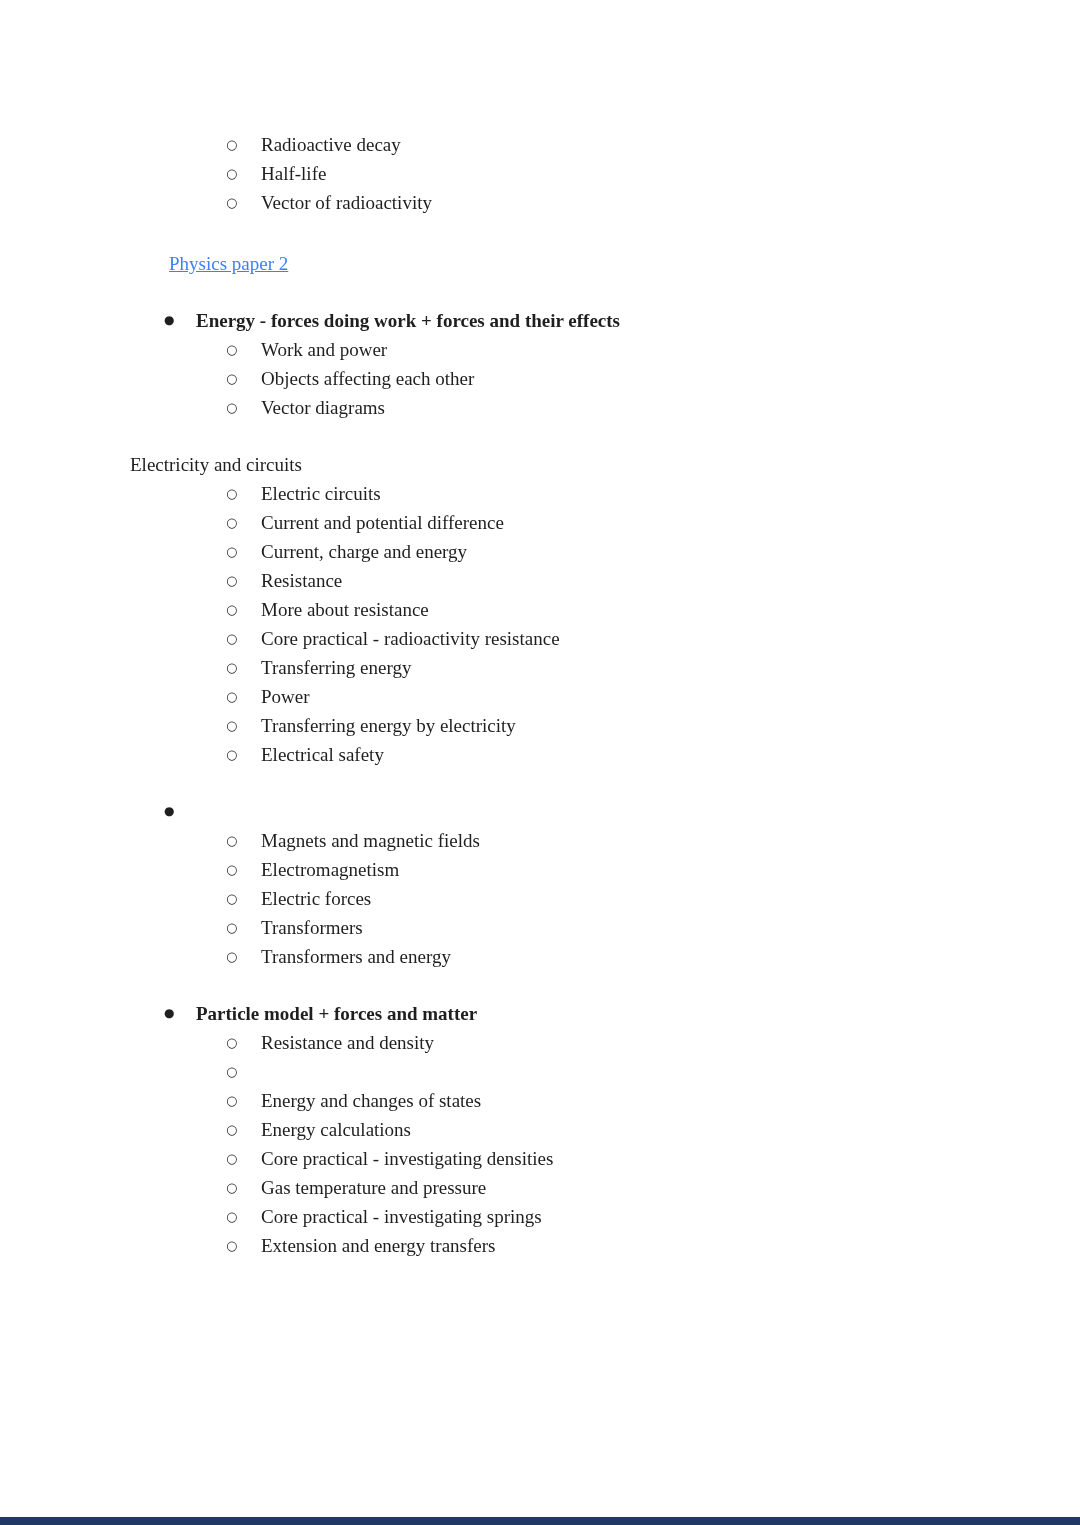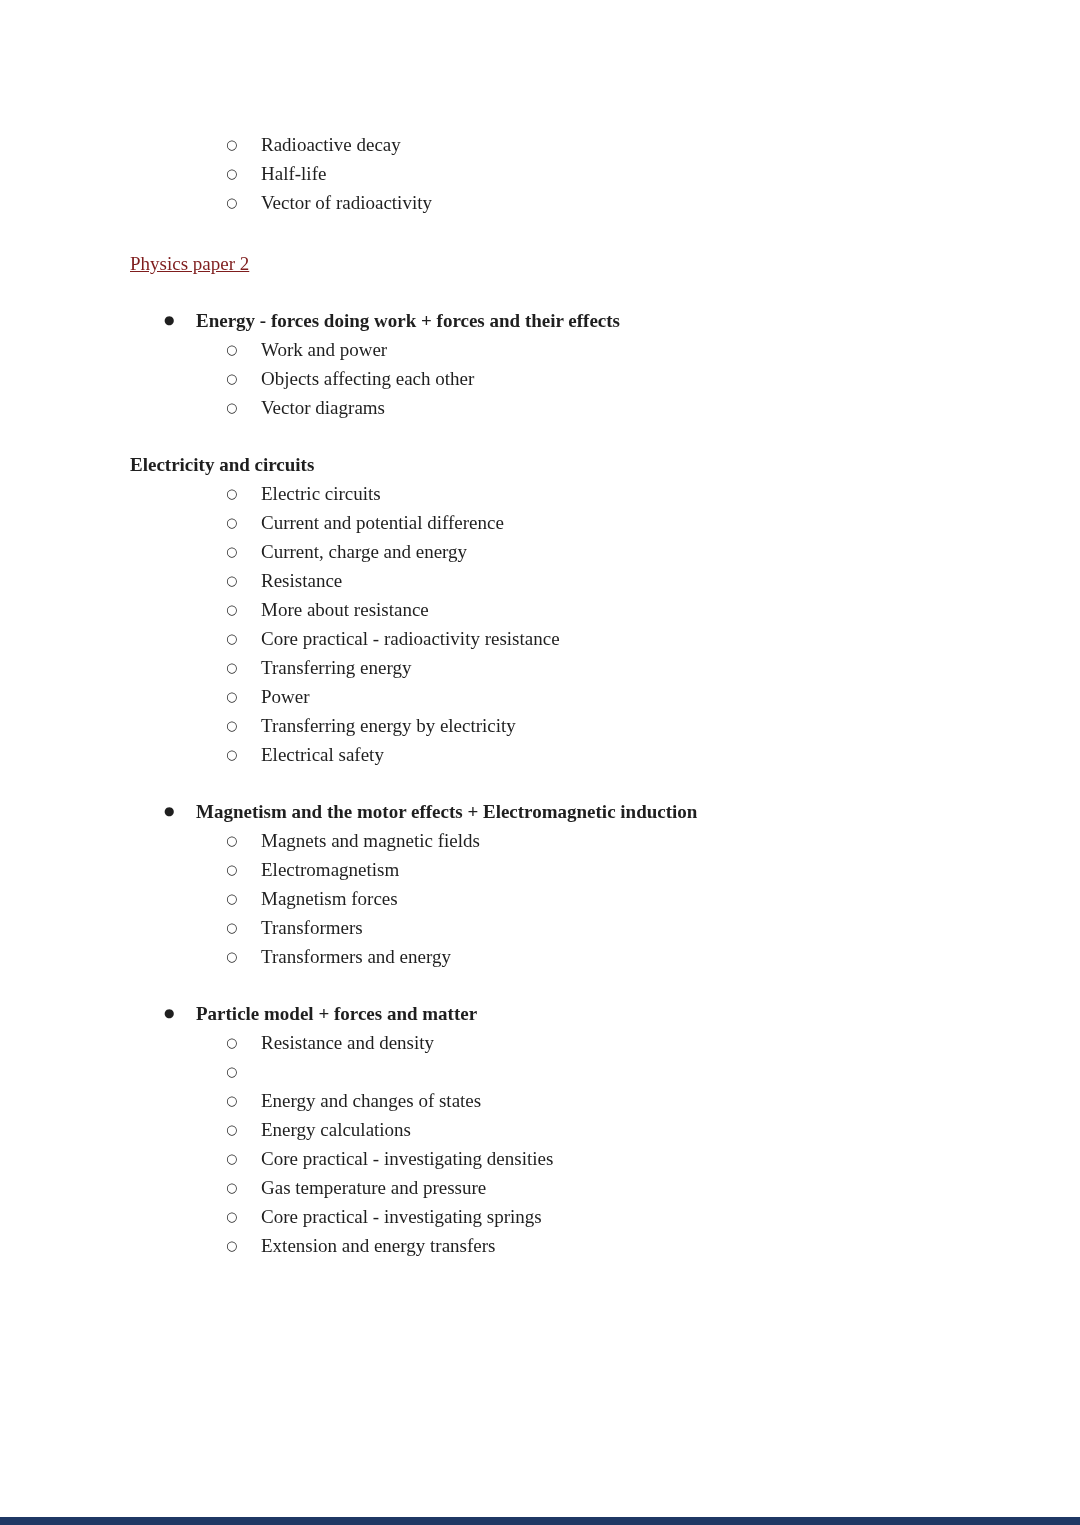--- a/index.html
+++ b/index.html
@@ -50,35 +50,36 @@
     line-height: 29px;
   }
   .section {
     margin-top: 28px;
   }
   .section-title-text {
     font-weight: 700;
     line-height: 29px;
   }
   .plain-title {
-    font-weight: 700;
+    font-weight: 400;
     line-height: 29px;
     margin: 0;
     font-size: 19px;
   }
   .link-heading {
     margin: 32px 0 0 0;
     font-size: 19px;
     font-weight: 400;
     line-height: 29px;
   }
   .link-heading a {
-    color: #7f1d1d;
+    color: #3b82f6;
     text-decoration: underline;
     cursor: pointer;
+    margin-left: 39px;
   }
   .bottom-bar {
     position: absolute;
     left: 0;
     bottom: 0;
     width: 100%;
     height: 8px;
   }
 </style>
 </head>
@@ -164,33 +165,32 @@
             <span class="item-text">Transferring energy by electricity</span>
           </div>
           <div class="sub-item">
             <span class="marker sub-marker">○</span>
             <span class="item-text">Electrical safety</span>
           </div>
         </div>
         <div class="section">
           <div class="top-item">
             <span class="marker top-marker">●</span>
-            <span class="section-title-text">Magnetism and the motor effects + Electromagnetic induction</span>
           </div>
           <div class="sub-item">
             <span class="marker sub-marker">○</span>
             <span class="item-text">Magnets and magnetic fields</span>
           </div>
           <div class="sub-item">
             <span class="marker sub-marker">○</span>
             <span class="item-text">Electromagnetism</span>
           </div>
           <div class="sub-item">
             <span class="marker sub-marker">○</span>
-            <span class="item-text">Magnetism forces</span>
+            <span class="item-text">Electric forces</span>
           </div>
           <div class="sub-item">
             <span class="marker sub-marker">○</span>
             <span class="item-text">Transformers</span>
           </div>
           <div class="sub-item">
             <span class="marker sub-marker">○</span>
             <span class="item-text">Transformers and energy</span>
           </div>
         </div>

